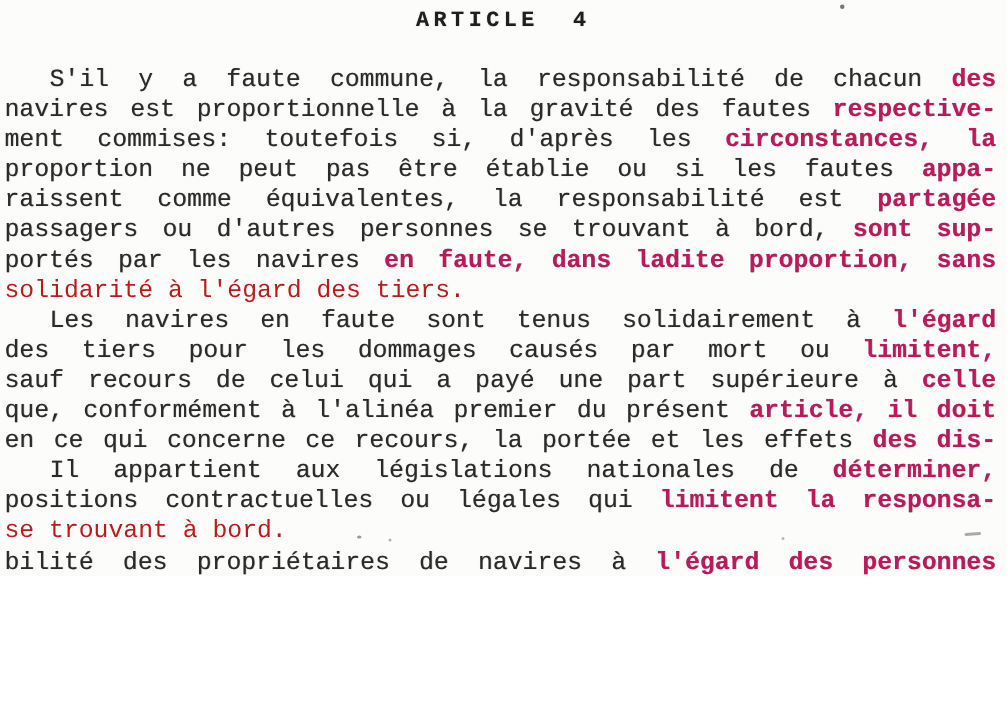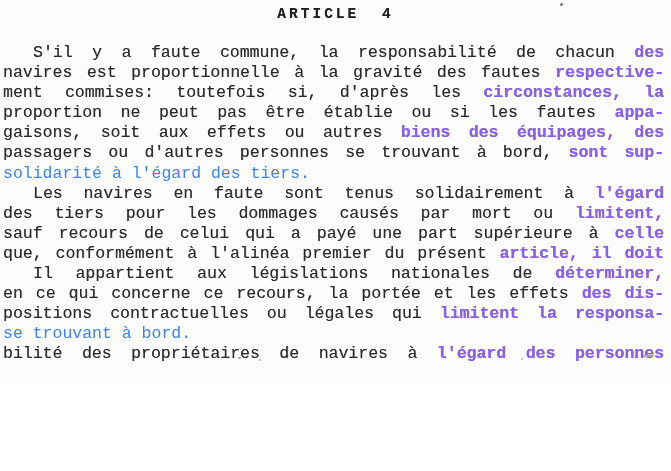--- a/index.html
+++ b/index.html
@@ -30,22 +30,22 @@
     text-shadow: 0.3px 0.3px 0.5px rgba(25,25,25,0.45);
   }
   .para { margin: 0; }
   .line {
     text-align: justify;
     text-align-last: justify;
     white-space: normal;
   }
   .line.indent { text-indent: 30px; }
   .line.end { text-align-last: left; }
-  .line .b { font-weight: bold; color: #8b5cf6; }
-  .line.faded { color: #3b82f6; text-shadow: none; }
+  .line .b { font-weight: bold; color: #be185d; }
+  .line.faded { color: #b91c1c; text-shadow: none; }
   .speck { position: absolute; background: #777; border-radius: 50%; }
   .sp1 { left: 560px; top: 3px; width: 3px; height: 3px; }
   .sp2 { left: 643px; top: 355px; width: 11px; height: 2px; border-radius: 1px; background: #aaa; transform: rotate(-4deg); }
   .sp3 { left: 238px; top: 357px; width: 3px; height: 2px; background: #999; }
   .sp4 { left: 259px; top: 359px; width: 2px; height: 2px; background: #b0b0b0; }
   .sp5 { left: 521px; top: 358px; width: 2px; height: 2px; background: #b8b8b8; }
 </style>
 </head>
 <body>
 
@@ -53,38 +53,39 @@
 
   <div class="title">ARTICLE 4</div>
 
   <div class="body-text">
 
     <div class="para">
       <div class="line indent"><span class="t">S'il y a faute commune, la responsabilité de chacun </span><span class="b">des</span></div>
       <div class="line"><span class="t">navires est proportionnelle à la gravité des fautes </span><span class="b">respective-</span></div>
       <div class="line"><span class="t">ment commises: toutefois si, d'après les </span><span class="b">circonstances, la</span></div>
       <div class="line"><span class="t">proportion ne peut pas être établie ou si les fautes </span><span class="b">appa-</span></div>
+      <div class="line"><span class="t">raissent comme équivalentes, la responsabilité est </span><span class="b">partagée</span></div>
     </div>
 
     <div class="para">
-      <div class="line"><span class="t">gaisons, soit aux effets ou autres </span><span class="b">biens des équipages, des</span></div>
       <div class="line"><span class="t">passagers ou d'autres personnes se trouvant à bord, </span><span class="b">sont sup-</span></div>
+      <div class="line"><span class="t">portés par les navires </span><span class="b">en faute, dans ladite proportion, sans</span></div>
       <div class="line end faded"><span class="t">solidarité à l'égard des tiers.</span></div>
     </div>
 
     <div class="para">
       <div class="line indent"><span class="t">Les navires en faute sont tenus solidairement à </span><span class="b">l'égard</span></div>
       <div class="line"><span class="t">des tiers pour les dommages causés par mort ou </span><span class="b">limitent,</span></div>
       <div class="line"><span class="t">sauf recours de celui qui a payé une part supérieure à </span><span class="b">celle</span></div>
       <div class="line"><span class="t">que, conformément à l'alinéa premier du présent </span><span class="b">article, il doit</span></div>
     </div>
 
     <div class="para">
+      <div class="line"><span class="t">en ce qui concerne ce recours, la portée et les effets </span><span class="b">des dis-</span></div>
       <div class="line indent"><span class="t">Il appartient aux législations nationales de </span><span class="b">déterminer,</span></div>
-      <div class="line"><span class="t">en ce qui concerne ce recours, la portée et les effets </span><span class="b">des dis-</span></div>
       <div class="line"><span class="t">positions contractuelles ou légales qui </span><span class="b">limitent la responsa-</span></div>
       <div class="line end faded"><span class="t">se trouvant à bord.</span></div>
       <div class="line"><span class="t">bilité des propriétaires de navires à </span><span class="b">l'égard des personnes</span></div>
     </div>
 
   </div>
 
   <div class="speck sp1"></div>
   <div class="speck sp2"></div>
   <div class="speck sp3"></div>

